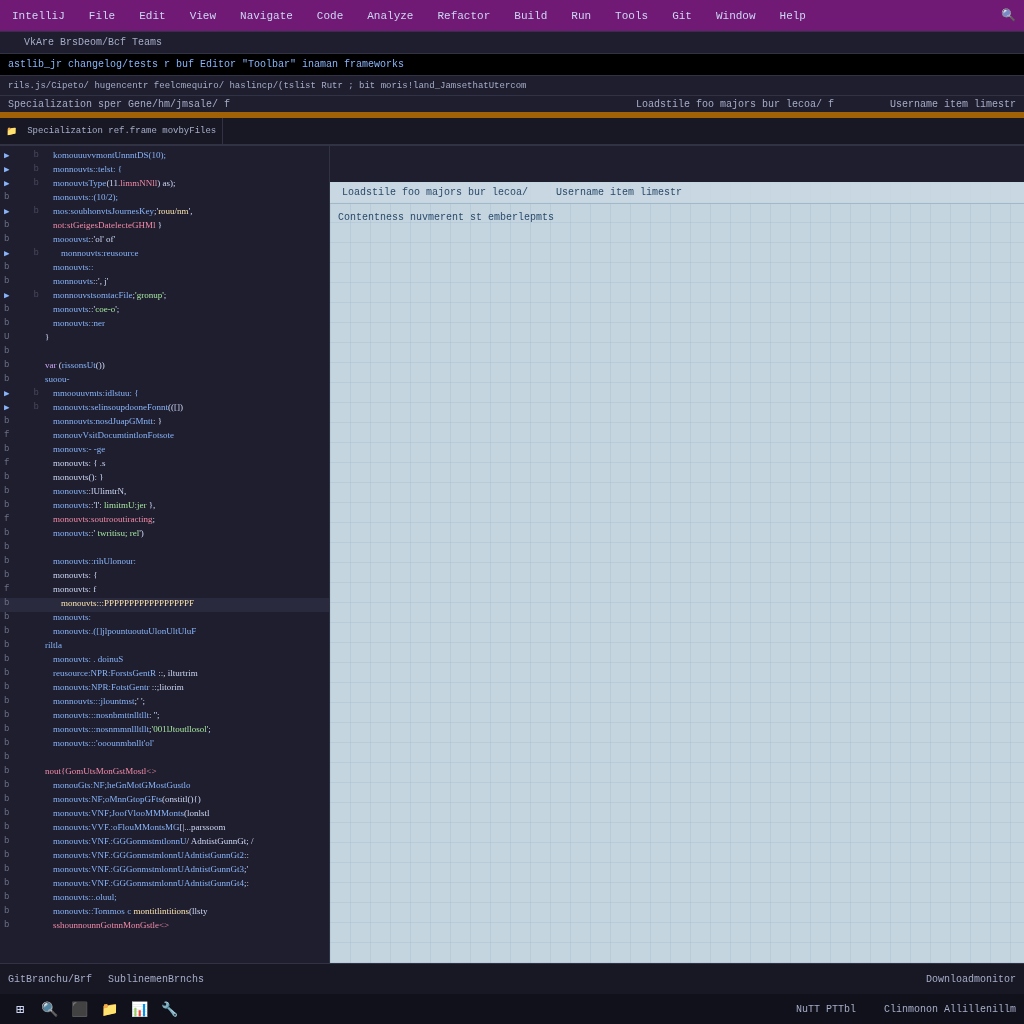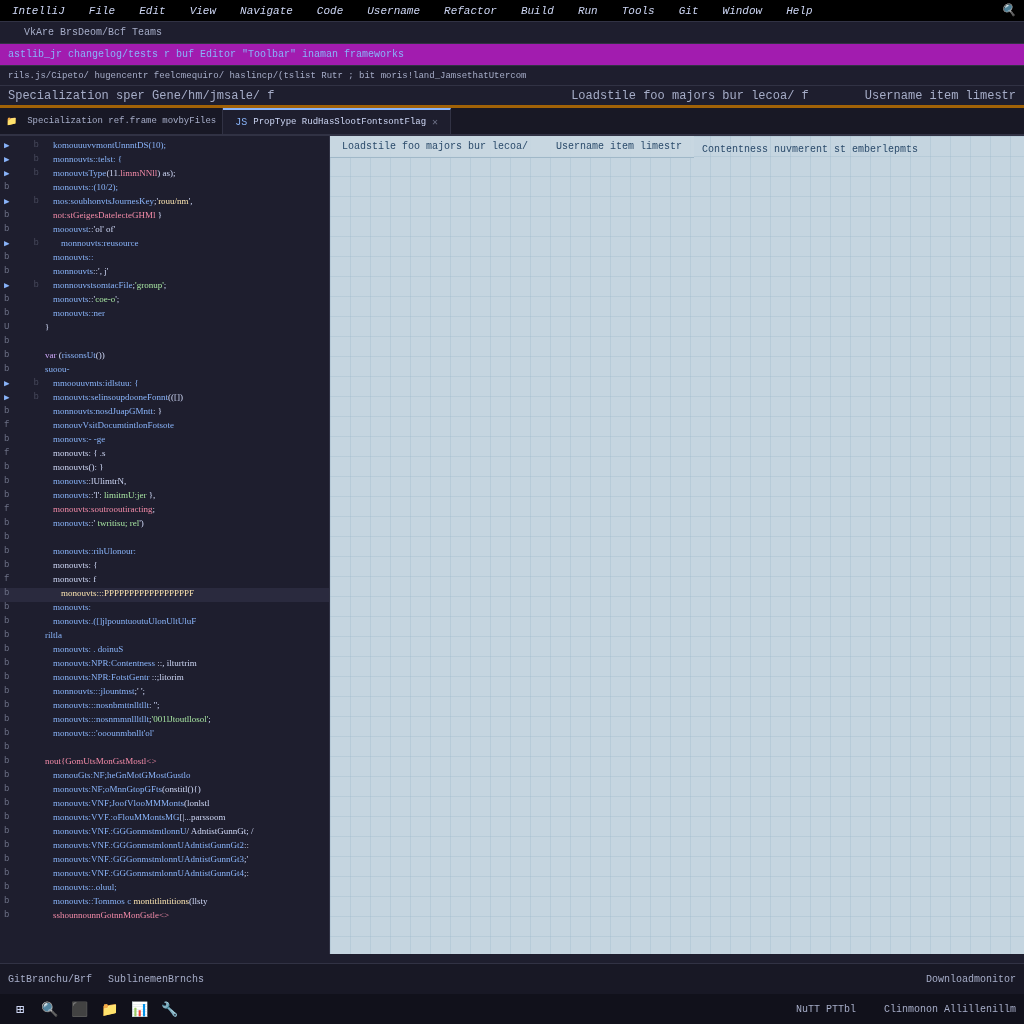--- a/index.html
+++ b/index.html
@@ -8,28 +8,27 @@
       height: 1024px;
       background: #1e1e2e;
       font-family: 'Consolas', 'Courier New', monospace;
       font-size: 11px;
       overflow: hidden;
       color: #cdd6f4;
     }
 
     
     #title-bar {
-      height: 22px;
-      background: #000000;
+      height: 32px;
+      background: #701a75;
       display: flex;
       align-items: center;
       padding: 0 8px;
       gap: 16px;
       border-bottom: 1px solid #313244;
-      font-style: italic;
     }
     .title-bar-item {
       font-size: 11px;
       color: #cdd6f4;
       cursor: pointer;
       padding: 0 4px;
     }
 
     
     #menu-bar {
@@ -38,21 +37,21 @@
       display: flex;
       align-items: center;
       padding: 0 24px;
       gap: 2px;
       border-bottom: 1px solid #313244;
     }
 
     
     #path-bar {
       height: 22px;
-      background: #a21caf;
+      background: #000000;
       display: flex;
       align-items: center;
       padding: 0 8px;
       font-size: 10px;
       color: #89b4fa;
       border-bottom: 1px solid #313244;
       overflow: hidden;
     }
 
     
@@ -98,23 +97,23 @@
       cursor: pointer;
     }
 
     
     #headers-bar {
       height: 22px;
       background: #1e1e2e;
       display: flex;
       align-items: center;
       padding: 0 8px;
-      font-size: 12px;
+      font-size: 10px;
       color: #a6adc8;
-      border-bottom: 3px solid #a16207;
+      border-bottom: 6px solid #a16207;
       gap: 16px;
     }
 
     
     #main-area {
       display: flex;
       height: calc(1024px - 22px - 22px - 22px - 20px - 28px - 22px - 40px - 30px);
     }
 
     
@@ -170,21 +169,22 @@
 
     
     #right-panel {
       flex: 1;
       background: #c5d5e0;
       background-image: 
         linear-gradient(rgba(150,180,200,0.3) 1px, transparent 1px),
         linear-gradient(90deg, rgba(150,180,200,0.3) 1px, transparent 1px);
       background-size: 20px 20px;
       display: flex;
-      flex-direction: row;
+      flex-direction: column;
+      margin-top: 36px;
     }
 
     #right-header {
       height: 22px;
       background: rgba(200,215,225,0.9);
       display: flex;
       align-items: center;
       padding: 0 12px;
       font-size: 10px;
       color: #2a4a6a;
@@ -289,21 +289,21 @@
 </head>
 <body>
 
 <div id="title-bar">
   <span class="title-bar-item">IntelliJ</span>
   <span class="title-bar-item">File</span>
   <span class="title-bar-item">Edit</span>
   <span class="title-bar-item">View</span>
   <span class="title-bar-item">Navigate</span>
   <span class="title-bar-item">Code</span>
-  <span class="title-bar-item">Username</span>
+  <span class="title-bar-item">Analyze</span>
   <span class="title-bar-item">Refactor</span>
   <span class="title-bar-item">Build</span>
   <span class="title-bar-item">Run</span>
   <span class="title-bar-item">Tools</span>
   <span class="title-bar-item">Git</span>
   <span class="title-bar-item">Window</span>
   <span class="title-bar-item">Help</span>
   <div id="search-icon-area">
     <span style="font-size:12px; cursor:pointer; color:#89b4fa;">🔍</span>
   </div>
@@ -326,25 +326,20 @@
   <span style="flex:1;"></span>
   <span>Loadstile foo majors bur lecoa/ f</span>
   <span style="margin-left:40px;">Username item limestr</span>
 </div>
 
 <div id="tab-bar">
   <div class="tab" style="font-size:9px; color:#a6adc8; padding: 0 6px; align-items:center; display:flex;">
     <span style="color:#89b4fa; margin-right:4px;">📁</span>
     <span style="font-size:9px; color:#a6adc8; white-space:nowrap;">Specialization ref.frame movbyFiles</span>
   </div>
-  <div class="tab active" style="min-width:180px;">
-    <span style="color:#89b4fa; font-size:10px;">JS</span>
-    <span style="font-size:9px;">PropType RudHasSlootFontsontFlag</span>
-    <span class="tab-close">✕</span>
-  </div>
 </div>
 
 <div id="main-area">
 
   <div id="left-panel">
     <div id="code-area">
 
       <div class="code-line">
         <span class="line-indicator arrow">▶</span>
         <span class="gutter-num">b</span>
@@ -526,21 +521,21 @@
         <span class="line-content indent-0 kw-blue">riltla</span>
       </div>
       <div class="code-line">
         <span class="line-indicator">b</span>
         <span class="gutter-num"></span>
         <span class="line-content indent-1 kw-blue">monouvts:   . doinuS</span>
       </div>
       <div class="code-line">
         <span class="line-indicator">b</span>
         <span class="gutter-num"></span>
-        <span class="line-content indent-1"><span class="kw-blue">monouvts:NPR:Contentness</span>  ::, ilturtrim</span>
+        <span class="line-content indent-1"><span class="kw-blue">reusource:NPR:ForstsGentR</span>  ::, ilturtrim</span>
       </div>
       <div class="code-line">
         <span class="line-indicator">b</span>
         <span class="gutter-num"></span>
         <span class="line-content indent-1"><span class="kw-blue">monouvts:NPR:FotstGentr</span>    ::;litorim</span>
       </div>
       <div class="code-line">
         <span class="line-indicator">b</span>
         <span class="gutter-num"></span>
         <span class="line-content indent-1"><span class="kw-blue">monnouvts:::jlountmst</span>;'  ';</span>

